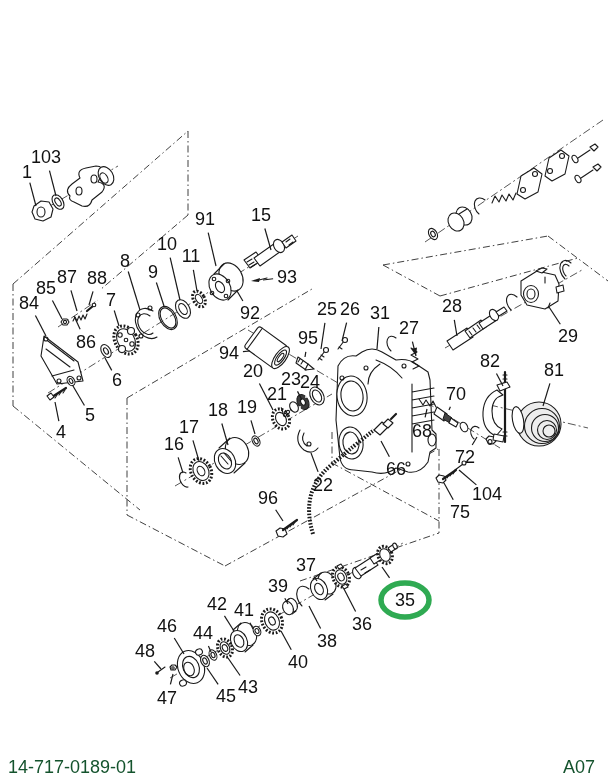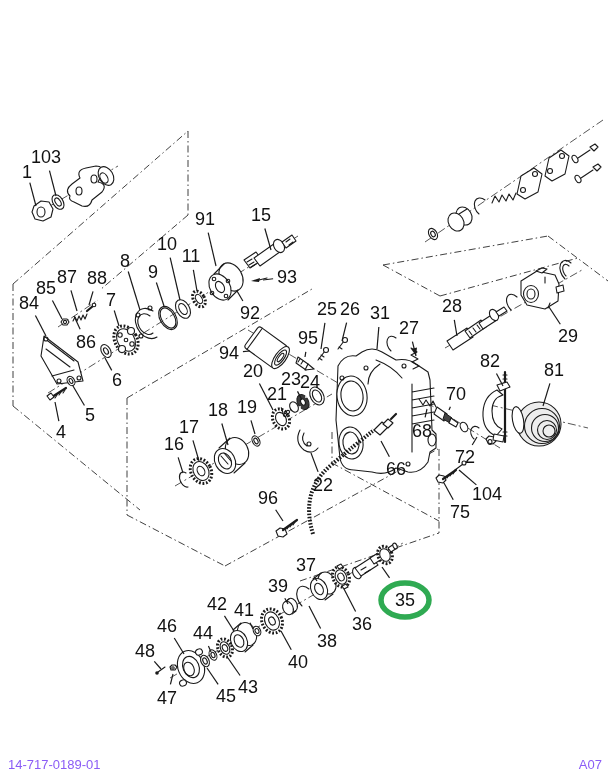--- a/index.html
+++ b/index.html
@@ -8,23 +8,23 @@
   svg{position:absolute;left:0;top:0;}
   .ln{fill:none;stroke:#1a1a1a;stroke-width:1.1;stroke-linecap:round;stroke-linejoin:round;}
   .fw{fill:#ffffff;stroke:#1a1a1a;stroke-width:1.1;stroke-linejoin:round;}
   .fg{fill:#ededed;stroke:#1a1a1a;stroke-width:1.1;stroke-linejoin:round;}
   .teeth{fill:#ffffff;stroke:#1a1a1a;stroke-width:3;stroke-dasharray:1.8 1.7;}
   .dash{fill:none;stroke:#2b2b2b;stroke-width:0.9;stroke-dasharray:7 3 1.5 3;}
   .axis{fill:none;stroke:#2b2b2b;stroke-width:0.8;stroke-dasharray:8 3 2 3;}
   .thick{stroke-width:2.2;}
   .callout-text{font-family:"Liberation Sans", sans-serif;font-size:18px;fill:#111;}
   .footer{position:absolute;top:755px;left:0;width:100%;height:22px;
-          font-size:13px;color:#8b5cf6;}
+          font-size:18px;color:#14532d;}
   .footer .fl{position:absolute;left:8px;top:2px;}
-  .footer .fr{position:absolute;right:8px;top:2px;}
+  .footer .fr{position:absolute;right:15px;top:2px;}
 </style>
 </head>
 <body>
 
 <div class="page">
 <svg id="diagram" width="610" height="777" viewBox="0 0 610 777">
 
   <g>
     <line class="dash" x1="13" y1="284" x2="188" y2="131"></line>
     <line class="dash" x1="188" y1="131" x2="188" y2="215"></line>

